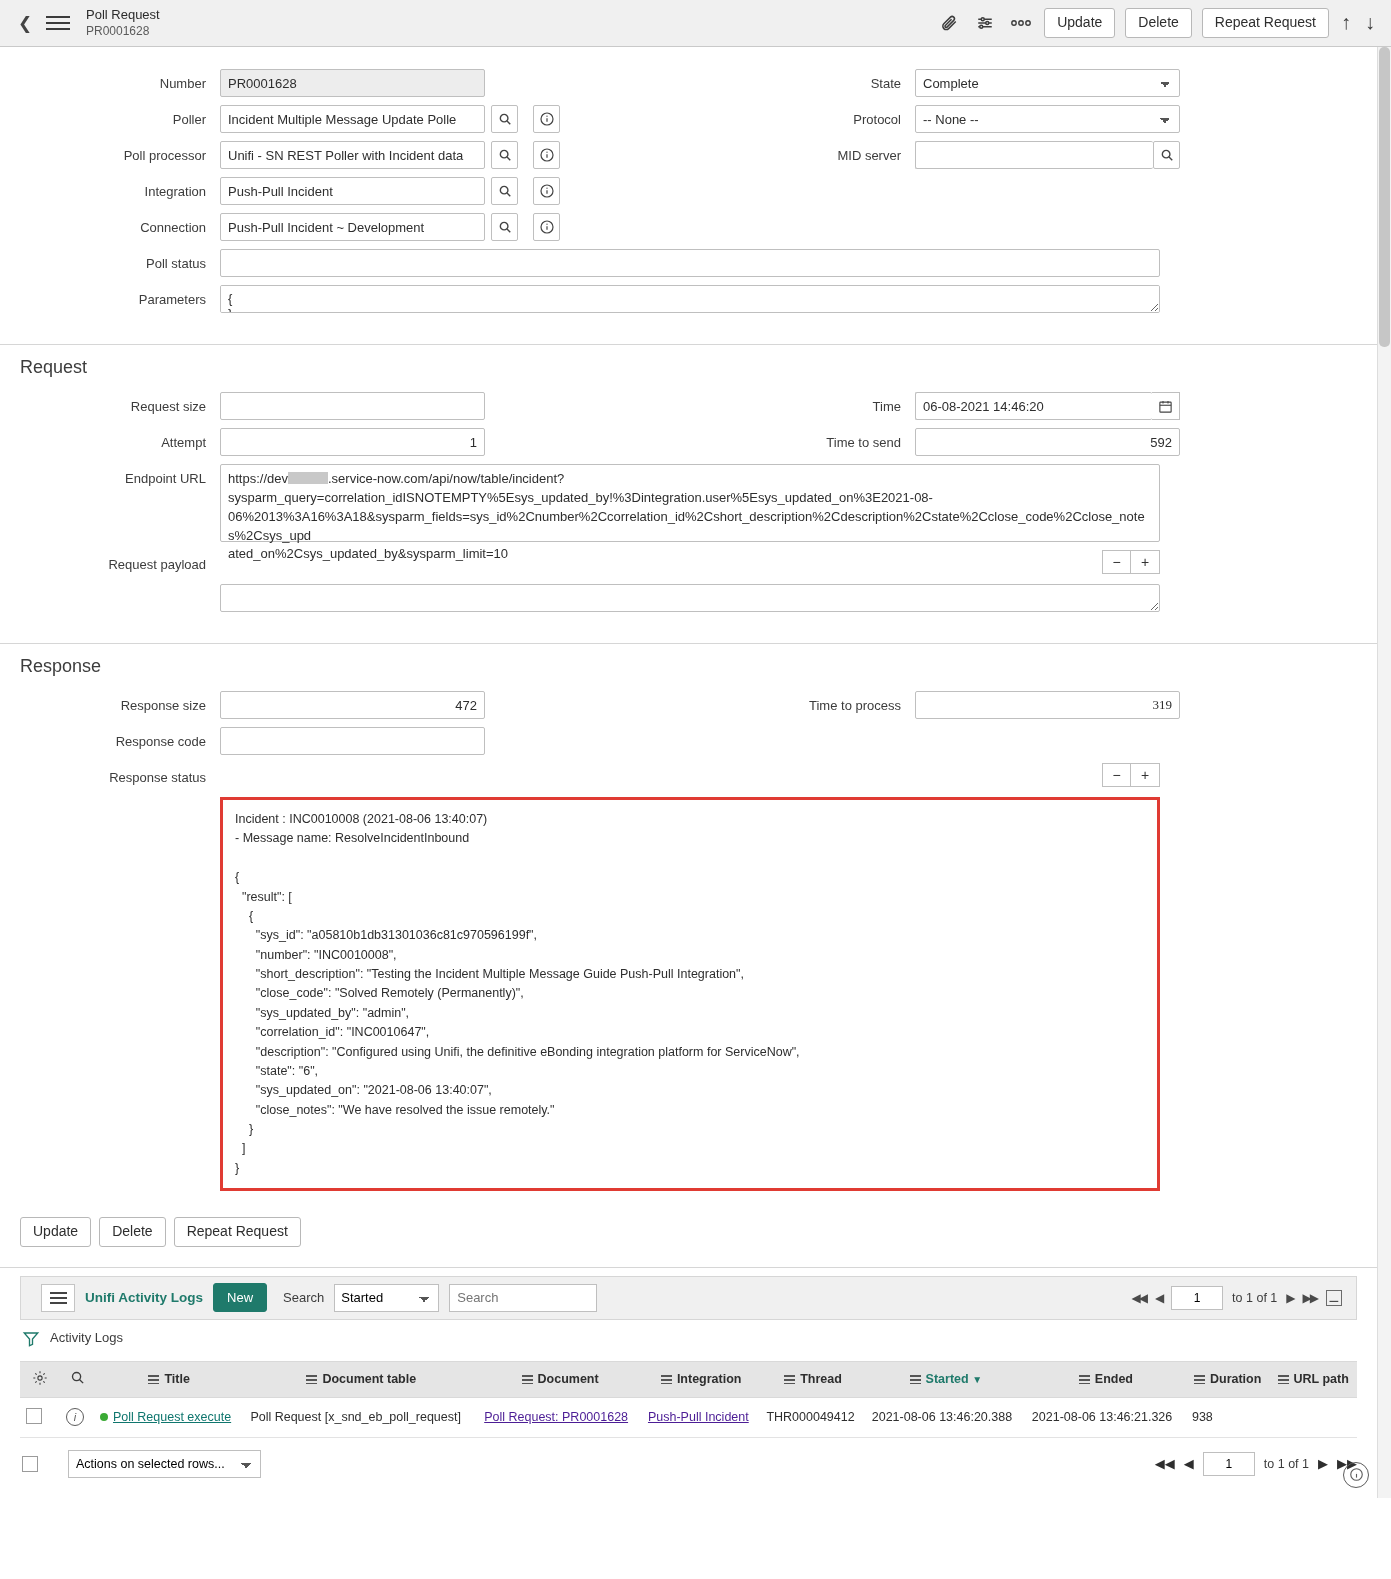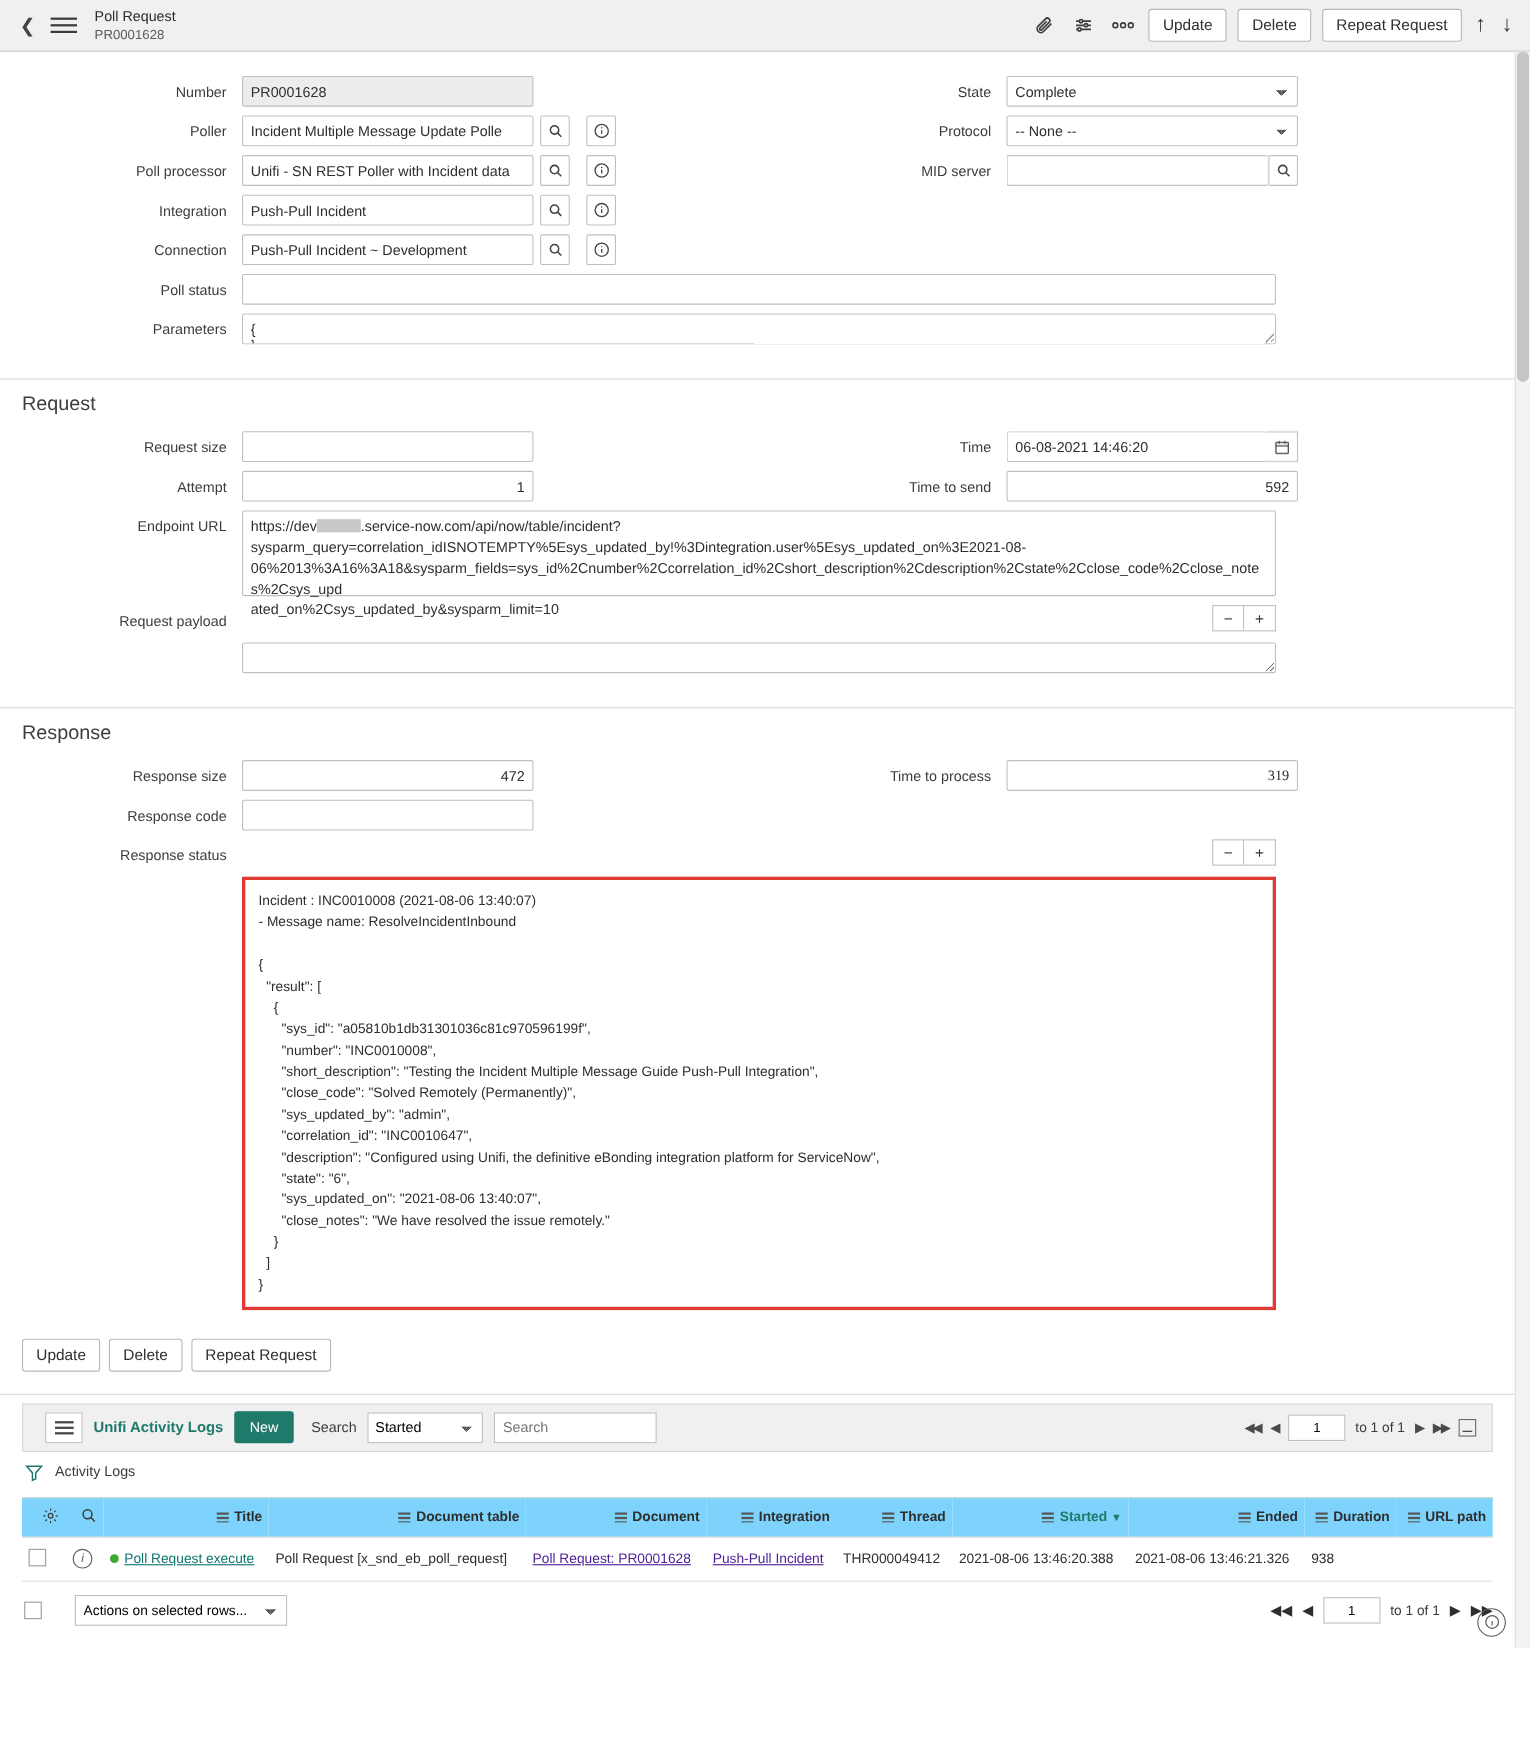--- a/index.html
+++ b/index.html
@@ -142,22 +142,22 @@
   .pg-input { width:52px; height:24px; border:1px solid #bfbfbf; text-align:center; font-size:12px;}
   .pg-text { font-size:12.5px; color:#3c3c3c; }
   .pg-box { width:16px; height:16px; border:1px solid #6b6b6b; display:inline-flex; align-items:center; justify-content:center; cursor:pointer;}
 
   .activity-bar { display:flex; gap:10px; padding:10px 0 10px 22px; }
   .funnel { color:#1f7a6b; }
   .activity-label { font-size:13px; color:#3c3c3c; }
 
   table.grid { width: calc(100% - 40px); margin: 0 20px; border-collapse:collapse; }
   table.grid th {
-    background:#7dd3fc; border-top:1px solid #d9d9d9; border-bottom:1px solid #d9d9d9;
-    font-size:12.5px; color:#2e2e2e; font-weight:bold; text-align:right;
+    background:#e5e5e5; border-top:1px solid #d9d9d9; border-bottom:1px solid #d9d9d9;
+    font-size:12.5px; color:#2e2e2e; font-weight:bold; text-align:center;
     padding:8px 6px; white-space:nowrap;
   }
   table.grid th .mh { display:inline-flex; flex-direction:column; gap:2px; vertical-align:middle; margin-right:5px;}
   table.grid th .mh span { display:block; width:11px; height:1.6px; background:#555; }
   table.grid td {
     border-bottom:1px solid #e3e3e3; padding:10px 6px; font-size:12.5px; color:#2e2e2e;
     vertical-align:middle; white-space:nowrap;
   }
   .cb { width:16px; height:16px; border:1px solid #9b9b9b; background:#fff; display:inline-block; cursor:pointer;}
   .dot { width:8px; height:8px; border-radius:50%; background:#3aaa35; display:inline-block; margin-right:5px;}

